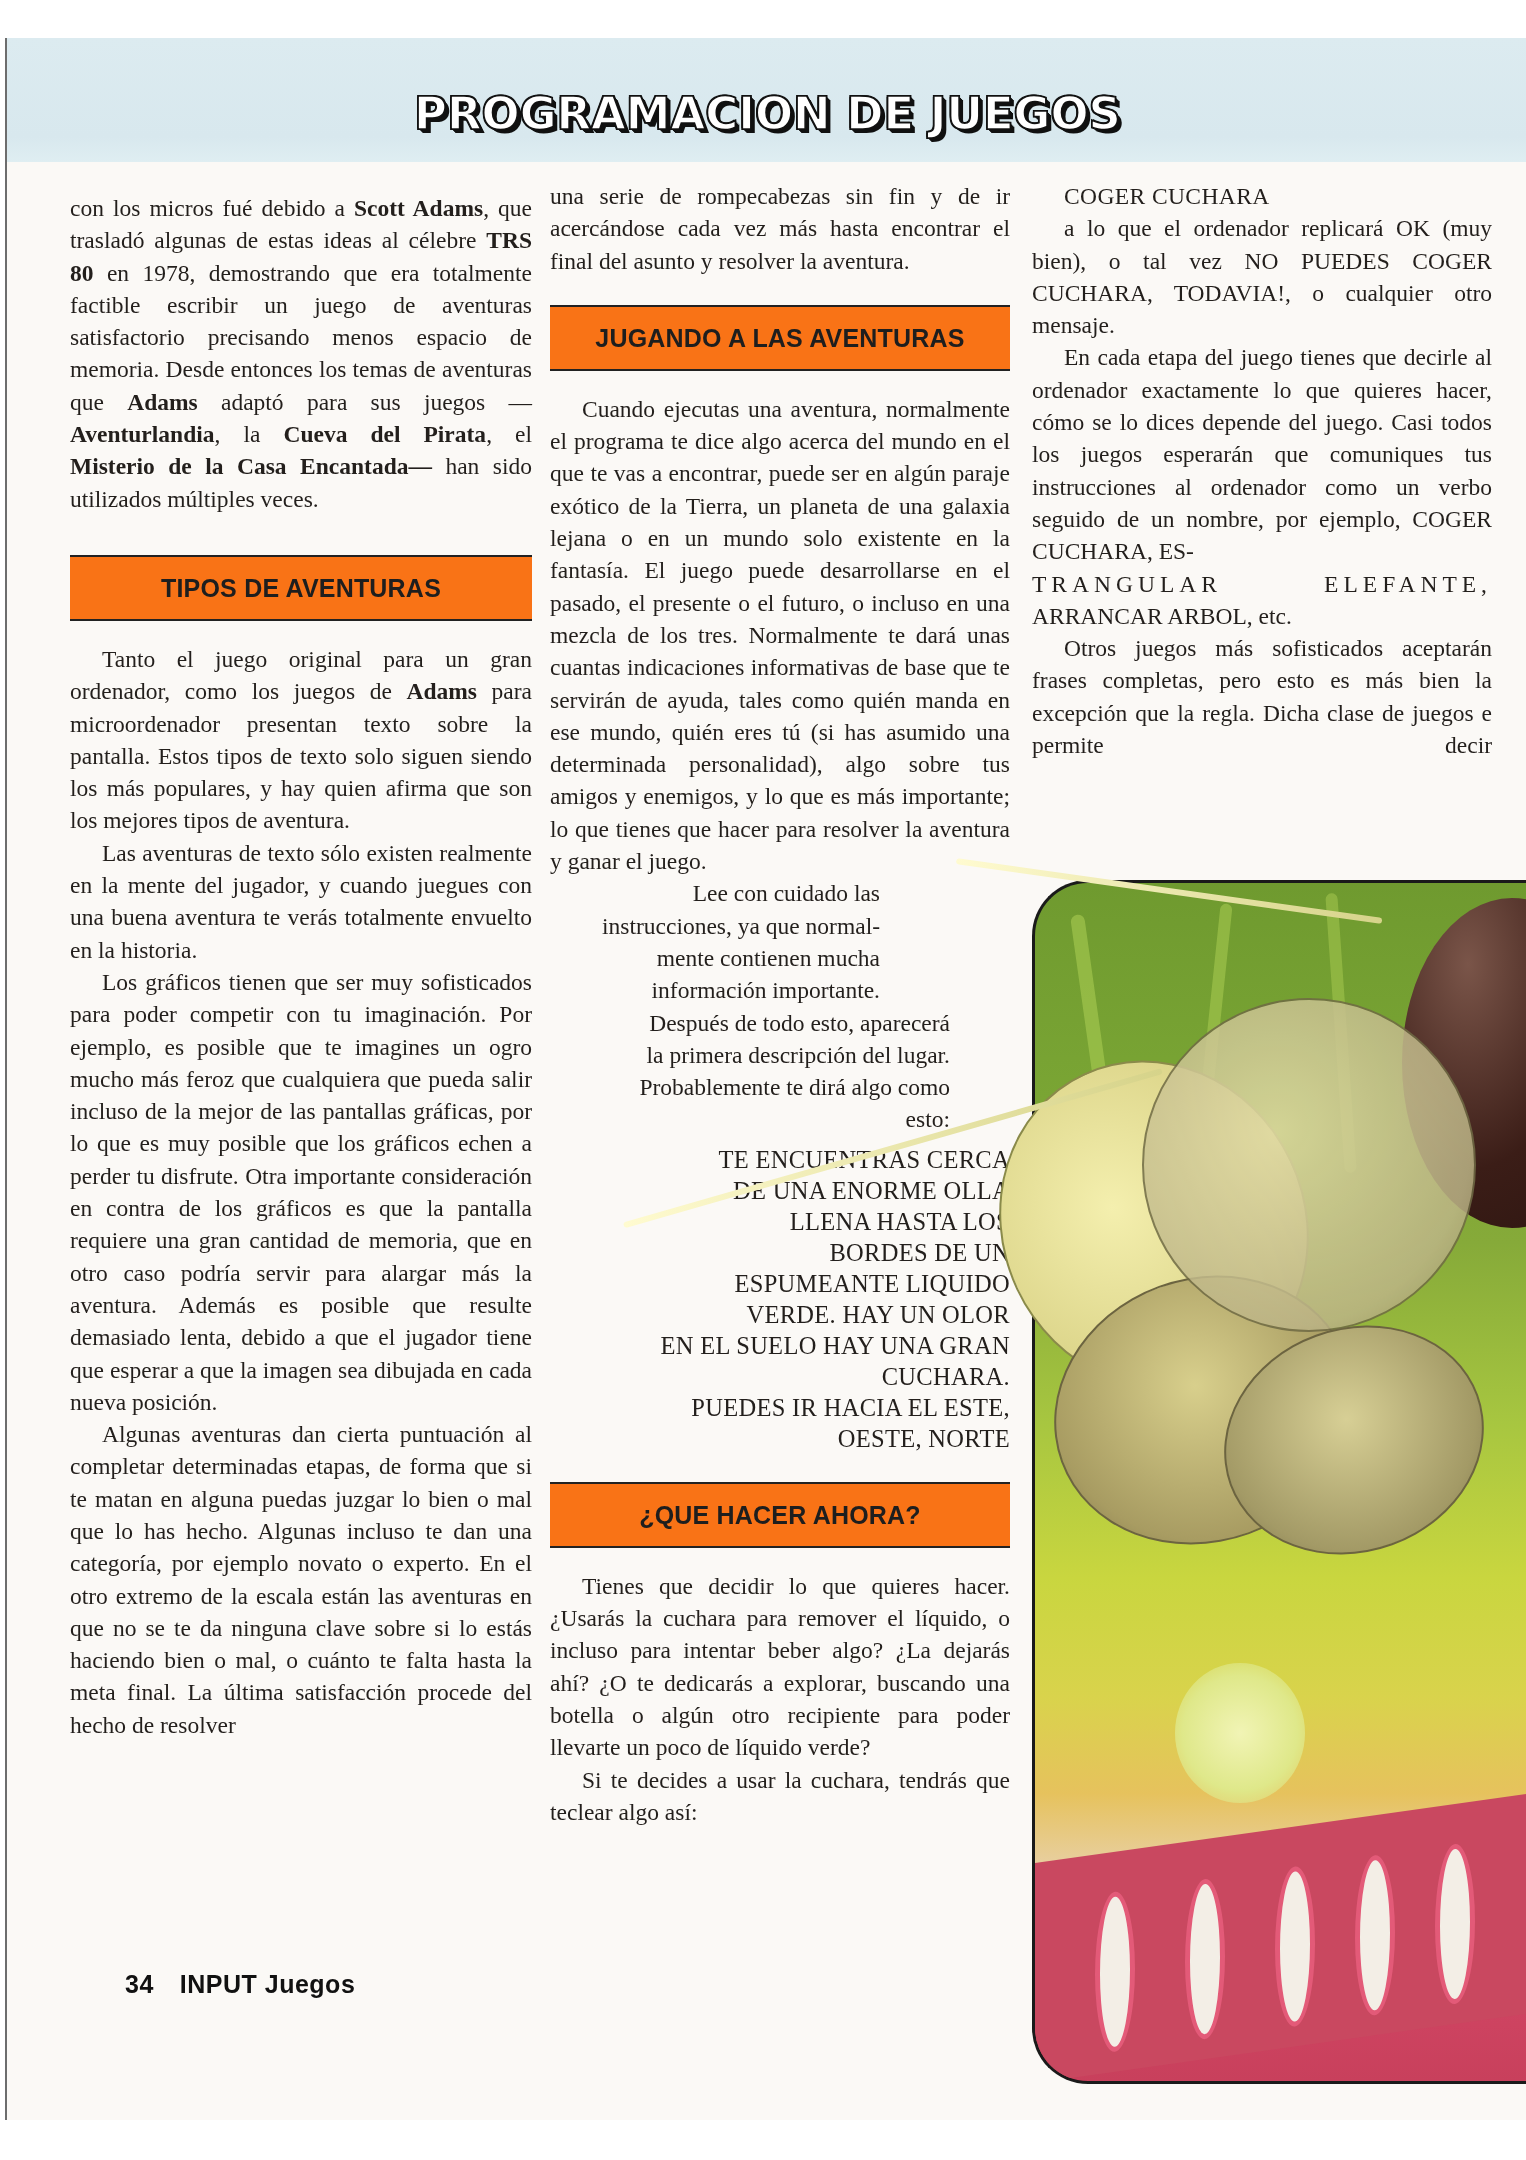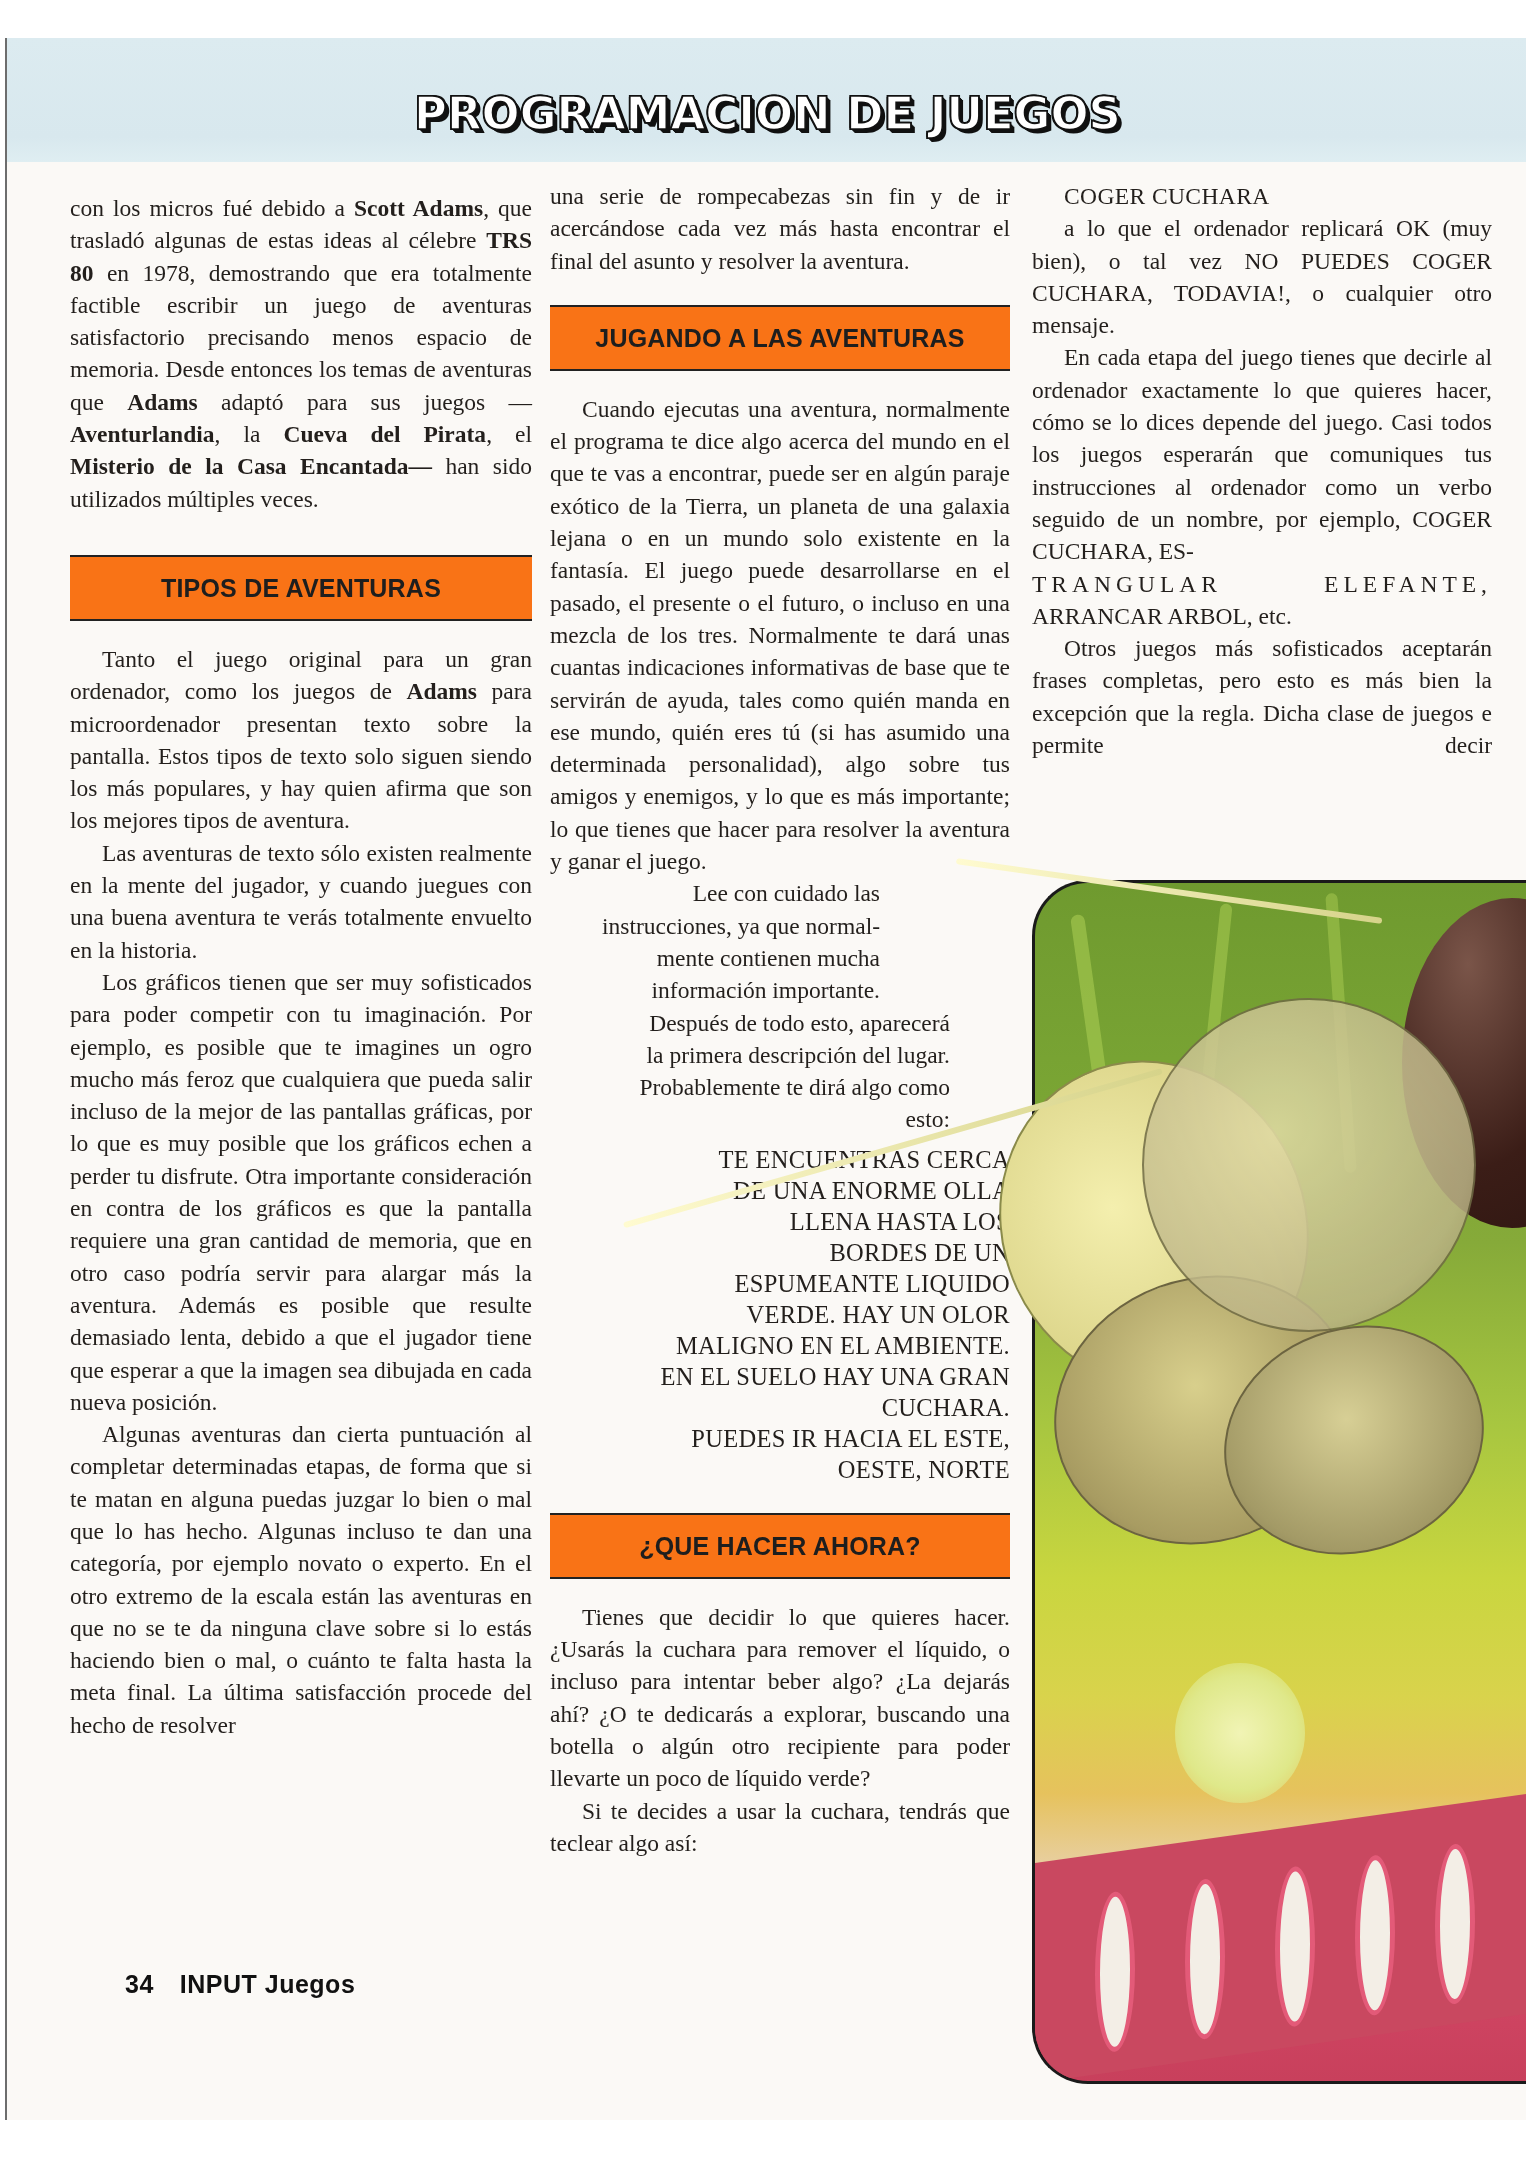--- a/index.html
+++ b/index.html
@@ -74,21 +74,20 @@
       <p>Probablemente te dirá algo como</p>
       <p>esto:</p>
     </div>
     <div class="narrow-lines block-caps" style="margin-top:8px;">
       <p class="ind">TE ENCUENTRAS CERCA</p>
       <p>DE UNA ENORME OLLA</p>
       <p>LLENA HASTA LOS</p>
       <p>BORDES DE UN</p>
       <p>ESPUMEANTE LIQUIDO</p>
       <p>VERDE. HAY UN OLOR</p>
-      <p>MALIGNO EN EL AMBIENTE.</p>
       <p>EN EL SUELO HAY UNA GRAN</p>
       <p>CUCHARA.</p>
       <p class="ind">PUEDES IR HACIA EL ESTE,</p>
       <p>OESTE, NORTE</p>
     </div>
 
     <div class="sec-head">
         <span>¿QUE HACER AHORA?</span>
       </div>
 

